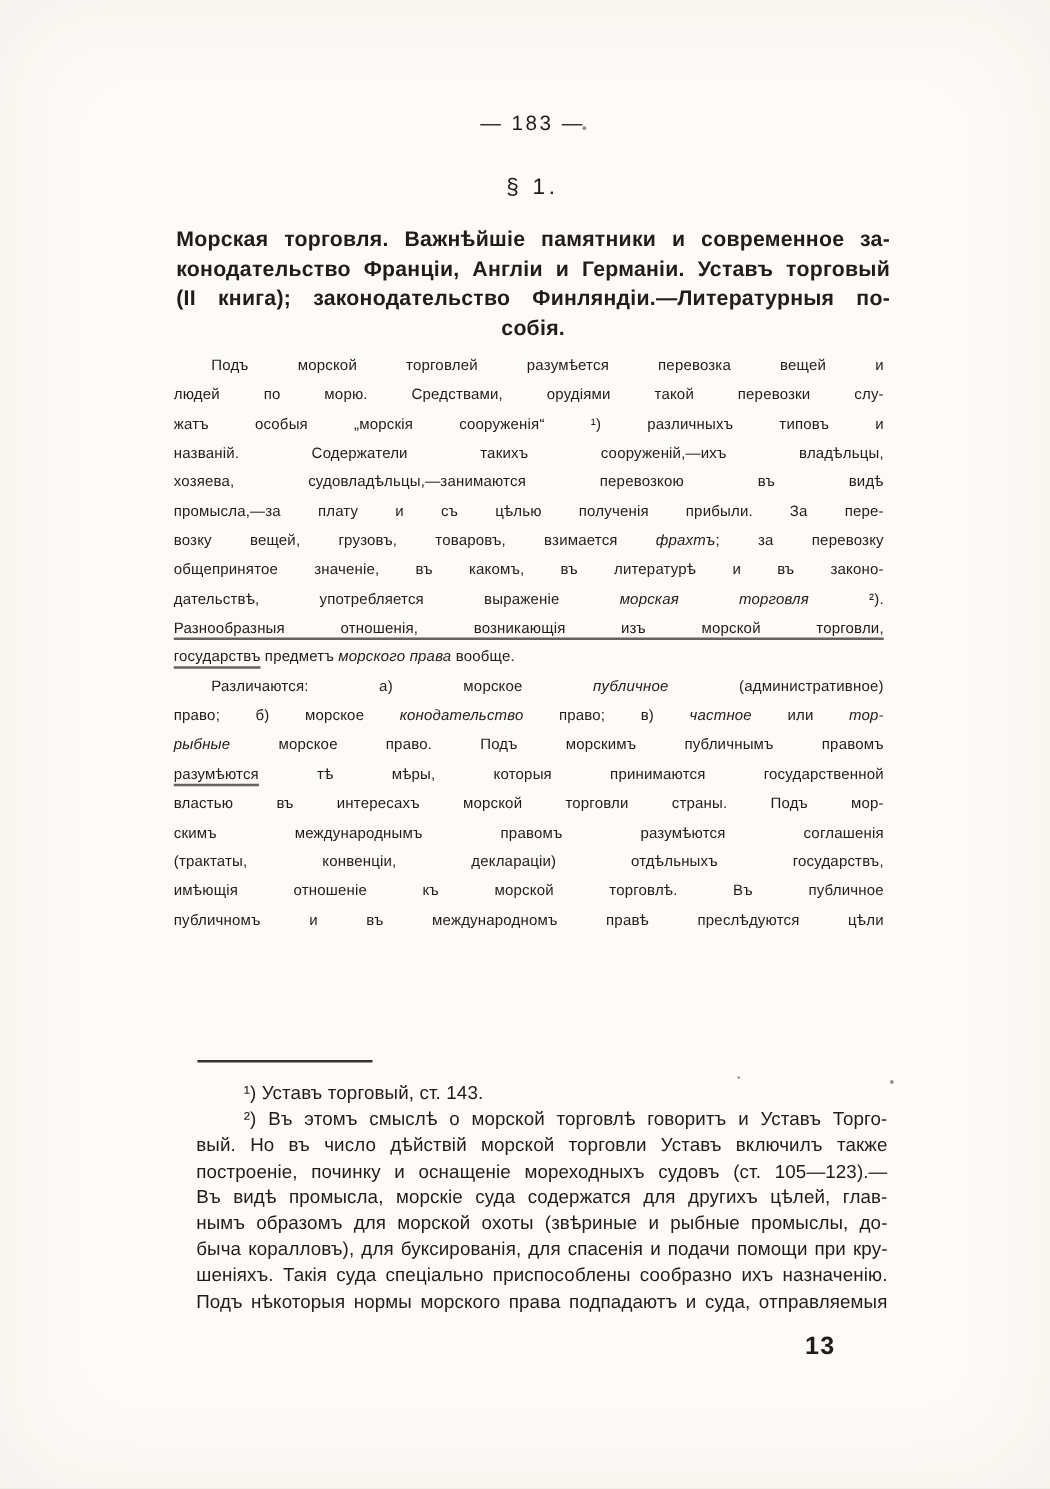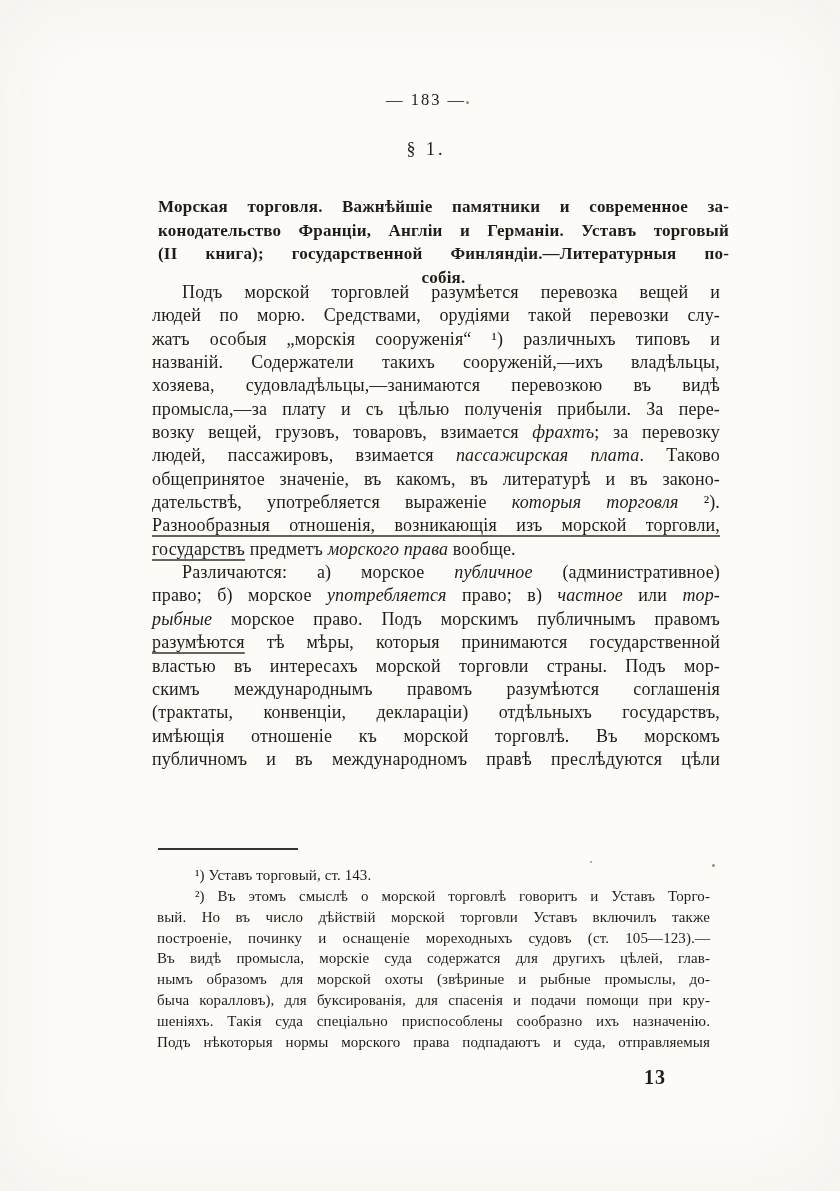--- a/index.html
+++ b/index.html
@@ -3,38 +3,38 @@
 <meta charset="utf-8">
 <style>
   html,body{margin:0;padding:0;background:#e8e6e0;}
   .page{
     position:relative;
     width:840px;height:1191px;
     margin:0 auto;
     background:var(--paper,#fcfbf7);
     box-shadow:inset 0 0 90px rgba(60,50,30,0.05);
     color:var(--ink,#1f1c19);
-    font-family:Liberation Serif, serif;
+    font-family:Liberation Sans, sans-serif;
     overflow:hidden;
   }
   .pagenum{
     position:absolute;top:90px;left:142px;width:568px;
     text-align:center;font-size:16.5px;letter-spacing:2px;
   }
   .section{
     position:absolute;top:139px;left:142px;width:568px;
     text-align:center;font-size:18px;letter-spacing:3px;
   }
   .heading{
-    position:absolute;top:180px;left:158px;width:571px;
-    font-size:17px;font-weight:700;line-height:23.5px;letter-spacing:0.2px;margin-top:15px;
+    position:absolute;top:180px;left:141px;width:571px;
+    font-size:17px;font-weight:700;line-height:23.5px;letter-spacing:0.2px;
   }
   .bodytext{
-    position:absolute;top:281px;left:152px;width:568px;
-    font-size:18px;line-height:23.35px;letter-spacing:0.15px;
+    position:absolute;top:281px;left:139px;width:568px;
+    font-size:12px;line-height:23.35px;letter-spacing:0.15px;
   }
   .fnsep{
     position:absolute;top:848px;left:158px;width:140px;height:0;
     border-top:2px solid rgba(32,29,25,0.9);
   }
   .footnotes{
     position:absolute;top:865px;left:157px;width:553px;
     font-size:15px;line-height:20.85px;letter-spacing:0.1px;
   }
   .signature{
@@ -62,47 +62,46 @@
 </style>
 </head>
 <body>
 
 <div class="page" style="--paper: #fcfbf7; --ink: #1f1c19;">
   <div class="pagenum">— 183 —</div>
   <div class="section">§ 1.</div>
   <div class="heading" id="heading">
       <div class="jl"><span>Морская торговля. Важнѣйшіе памятники и современное за-</span></div>
       <div class="jl"><span>конодательство Франціи, Англіи и Германіи. Уставъ торговый</span></div>
-      <div class="jl"><span>(II книга); государственной Финляндіи.—Литературныя по-</span></div>
+      <div class="jl"><span>(II книга); законодательство Финляндіи.—Литературныя по-</span></div>
       <div class="jl center"><span>собія.</span></div>
     </div>
   <div class="bodytext" id="bodytext">
       <div>
         <div class="jl ind"><span>Подъ морской торговлей разумѣется перевозка вещей и</span></div>
         <div class="jl"><span>людей по морю. Средствами, орудіями такой перевозки слу-</span></div>
         <div class="jl"><span>жатъ особыя „морскія сооруженія“ ¹) различныхъ типовъ и</span></div>
         <div class="jl"><span>названій. Содержатели такихъ сооруженій,—ихъ владѣльцы,</span></div>
         <div class="jl"><span>хозяева, судовладѣльцы,—занимаются перевозкою въ видѣ</span></div>
         <div class="jl"><span>промысла,—за плату и съ цѣлью полученія прибыли. За пере-</span></div>
         <div class="jl"><span>возку вещей, грузовъ, товаровъ, взимается </span><span class="i">фрахтъ</span><span>; за перевозку</span></div>
-        <div class="jl"><span>людей, пассажировъ, взимается </span><span class="i">пассажирская плата</span><span>. Таково</span></div>
         <div class="jl"><span>общепринятое значеніе, въ какомъ, въ литературѣ и въ законо-</span></div>
-        <div class="jl"><span>дательствѣ, употребляется выраженіе </span><span class="i">которыя торговля</span><span> ²).</span></div>
+        <div class="jl"><span>дательствѣ, употребляется выраженіе </span><span class="i">морская торговля</span><span> ²).</span></div>
         <div class="jl"><span class="u">Разнообразныя отношенія, возникающія изъ морской торговли,</span></div>
         <div class="jl end"><span class="u">государствъ</span><span> предметъ </span><span class="i">морского права</span><span> вообще.</span></div>
       </div>
       <div>
         <div class="jl ind"><span>Различаются: а) морское </span><span class="i">публичное</span><span> (административное)</span></div>
-        <div class="jl"><span>право; б) морское </span><span class="i">употребляется</span><span> право; в) </span><span class="i">частное</span><span> или </span><span class="i">тор-</span></div>
+        <div class="jl"><span>право; б) морское </span><span class="i">конодательство</span><span> право; в) </span><span class="i">частное</span><span> или </span><span class="i">тор-</span></div>
         <div class="jl"><span class="i">рыбные</span><span> морское право. Подъ морскимъ публичнымъ правомъ</span></div>
         <div class="jl"><span class="u">разумѣются</span><span> тѣ мѣры, которыя принимаются государственной</span></div>
         <div class="jl"><span>властью въ интересахъ морской торговли страны. Подъ мор-</span></div>
         <div class="jl"><span>скимъ международнымъ правомъ разумѣются соглашенія</span></div>
         <div class="jl"><span>(трактаты, конвенціи, деклараціи) отдѣльныхъ государствъ,</span></div>
-        <div class="jl"><span>имѣющія отношеніе къ морской торговлѣ. Въ морскомъ</span></div>
+        <div class="jl"><span>имѣющія отношеніе къ морской торговлѣ. Въ публичное</span></div>
         <div class="jl"><span>публичномъ и въ международномъ правѣ преслѣдуются цѣли</span></div>
       </div>
     </div>
   <div class="fnsep"></div>
   <div class="footnotes" id="footnotes">
       <div class="jl end ind"><span>¹) Уставъ торговый, ст. 143.</span></div>
       <div class="jl ind"><span>²) Въ этомъ смыслѣ о морской торговлѣ говоритъ и Уставъ Торго-</span></div>
       <div class="jl"><span>вый. Но въ число дѣйствій морской торговли Уставъ включилъ также</span></div>
       <div class="jl"><span>построеніе, починку и оснащеніе мореходныхъ судовъ (ст. 105—123).—</span></div>
       <div class="jl"><span>Въ видѣ промысла, морскіе суда содержатся для другихъ цѣлей, глав-</span></div>

